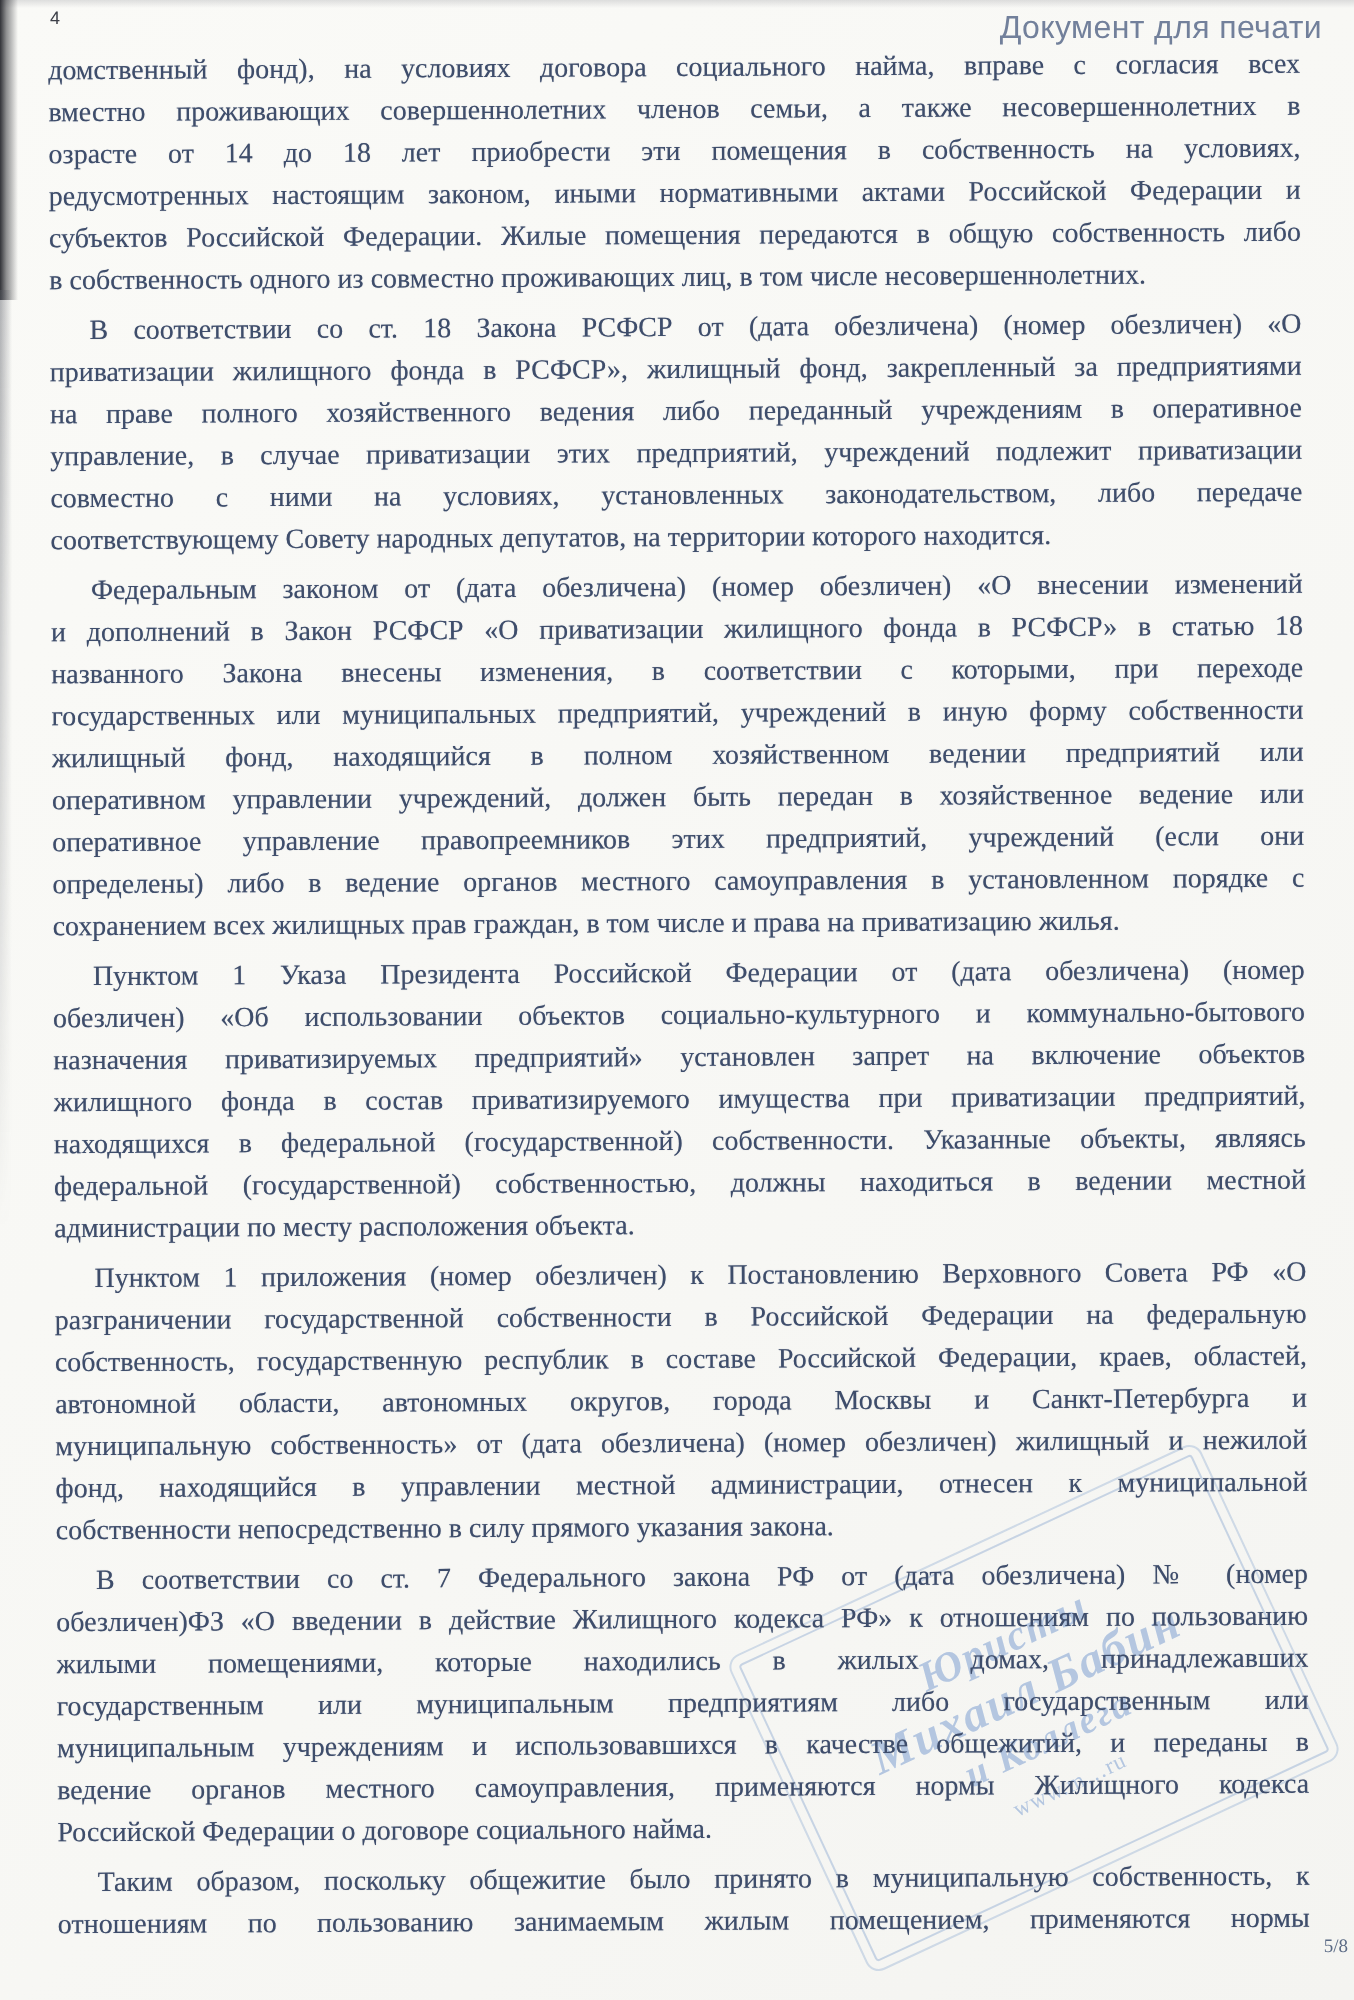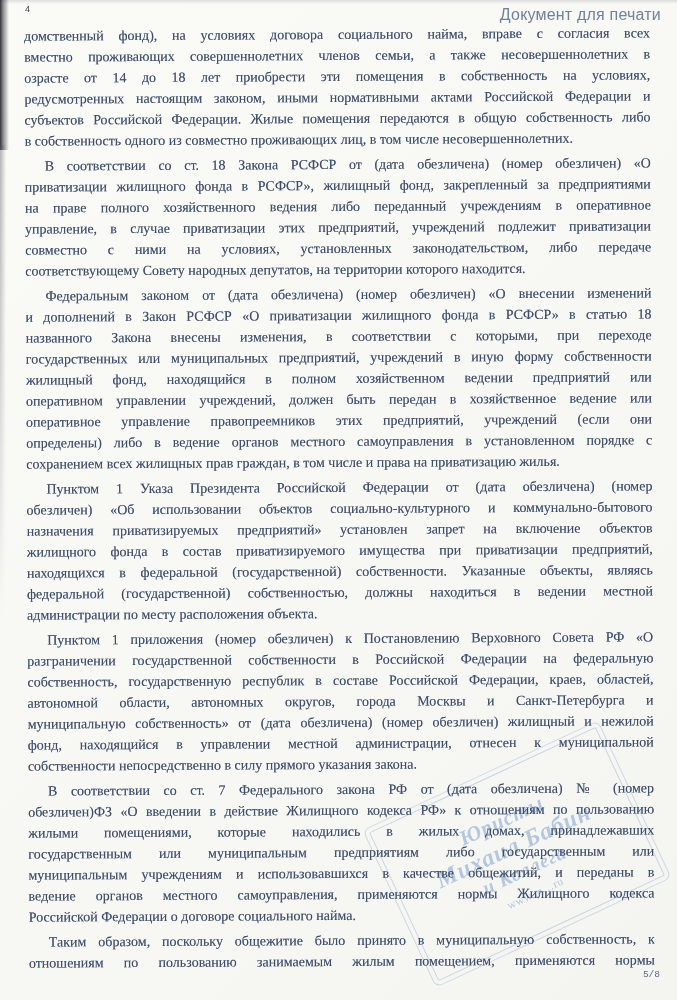--- a/index.html
+++ b/index.html
@@ -71,22 +71,22 @@
     display:flex;flex-direction:column;align-items:center;justify-content:center;
     color:#a4bbdc;opacity:.8;
     font-family:"Liberation Serif",serif;
   }
   .wm-line{line-height:1.25;text-align:center;font-style:italic;font-weight:bold;letter-spacing:1px;}
   .wm-line:nth-child(1){font-size:21px;}
   .wm-line:nth-child(2){font-size:24px;}
   .wm-line:nth-child(3){font-size:19px;}
   .wm-line:nth-child(4){font-size:11.5px;font-weight:normal;font-style:normal;margin-top:6px;letter-spacing:.5px;}
   .page-indicator{
-    position:absolute;right:17px;top:969px;z-index:4;
-    font-family:Liberation Mono, monospace;
+    position:absolute;right:3px;top:969px;z-index:4;
+    font-family:Liberation Serif, serif;
     font-size:9.5px;color:#5a6a85;
   }
 </style>
 </head>
 <body>
 
 <div class="page">
   <div class="scan-edge-top"></div>
   <div class="scan-edge-dark"></div>
   <div class="scan-edge-fade"></div>

